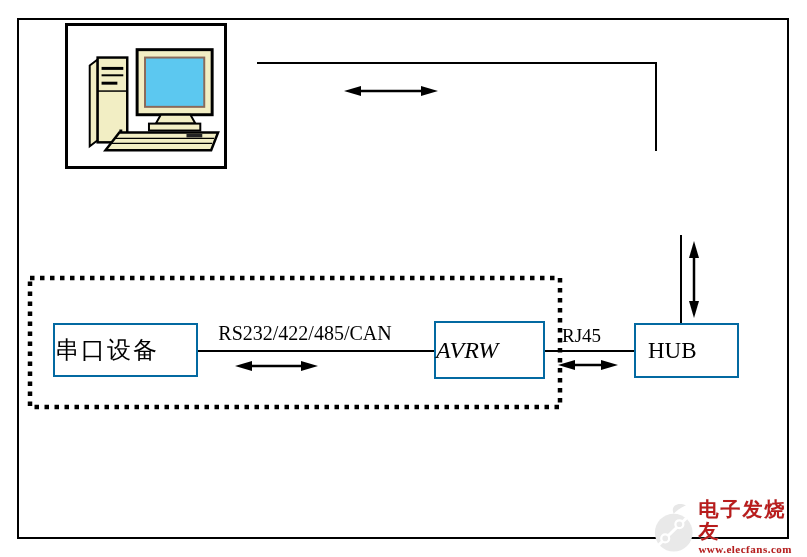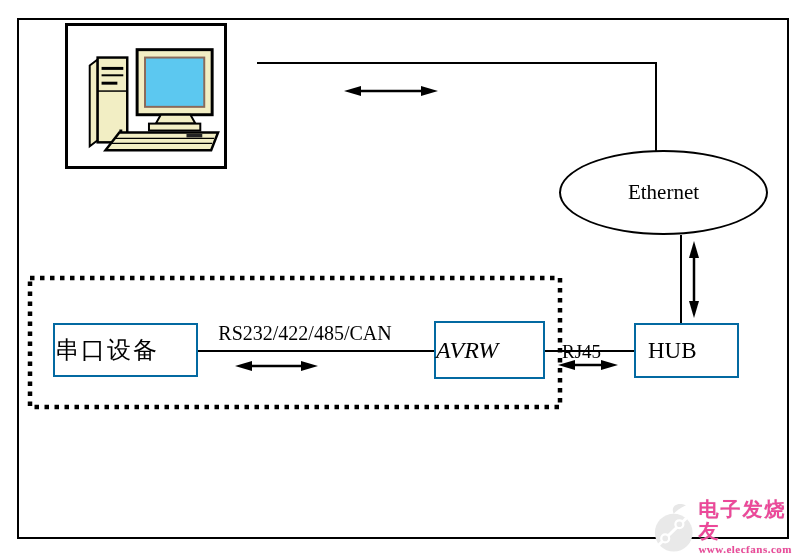--- a/index.html
+++ b/index.html
@@ -24,24 +24,24 @@
   .serial{left:53px;top:323px;width:141px;height:50px;font-size:24px;letter-spacing:2px;}
   .avrw{left:434px;top:321px;width:107px;height:54px;font-size:24px;font-style:italic;}
   .hub{left:634px;top:323px;width:89px;height:51px;font-size:23px;padding-left:12px;}
   .ellipse{
     position:absolute;left:559px;top:150px;width:205px;height:81px;
     border:2px solid #000;border-radius:50%;background:#fff;z-index:3;
     display:flex;align-items:center;justify-content:center;font-size:21px;
   }
   .lbl{position:absolute;z-index:3;white-space:nowrap;}
   .rs232{left:213px;top:322px;width:184px;text-align:center;font-size:20px;}
-  .rj45{left:562px;top:325px;font-size:19px;margin-top:16px;}
+  .rj45{left:562px;top:325px;font-size:19px;}
   .watermark{
     position:absolute;left:652px;top:498px;z-index:4;display:flex;align-items:center;
-    color:#ec4899;font-weight:bold;
+    color:#b91c1c;font-weight:bold;
   }
   .wm-text{margin-left:3px;}
   .wm-name{font-size:20px;line-height:22px;letter-spacing:2px;text-shadow:0 0 1px #d8d8d8;}
   .wm-url{font-size:11px;line-height:15px;letter-spacing:0.5px;text-shadow:0 0 1px #d8d8d8;}
 </style>
 </head>
 <body>
 
 <div class="canvas">
 
@@ -106,23 +106,20 @@
       <polygon points="94,90 124,90 129,99 89,99" fill="#f2eec4" stroke="#000" stroke-width="2"></polygon>
       <rect x="82" y="99" width="52" height="7" fill="#f2eec4" stroke="#000" stroke-width="2"></rect>
 
       <polygon points="52,108 152,108 145,126 38,126" fill="#f2eec4" stroke="#000" stroke-width="2.5"></polygon>
       <line x1="48" y1="114" x2="148" y2="114" stroke="#000" stroke-width="1.2"></line>
       <line x1="44" y1="119" x2="146" y2="119" stroke="#000" stroke-width="1.2"></line>
       <rect x="120" y="109.5" width="16" height="3.5" fill="#222"></rect>
     </svg>
   </div>
 
-  <div class="ellipse">
-    <span>Ethernet</span>
-  </div>
 
   <div class="node hub">
     <span>HUB</span>
   </div>
 
   <div class="node avrw">
     <span>AVRW</span>
   </div>
 
   <div class="node serial">

